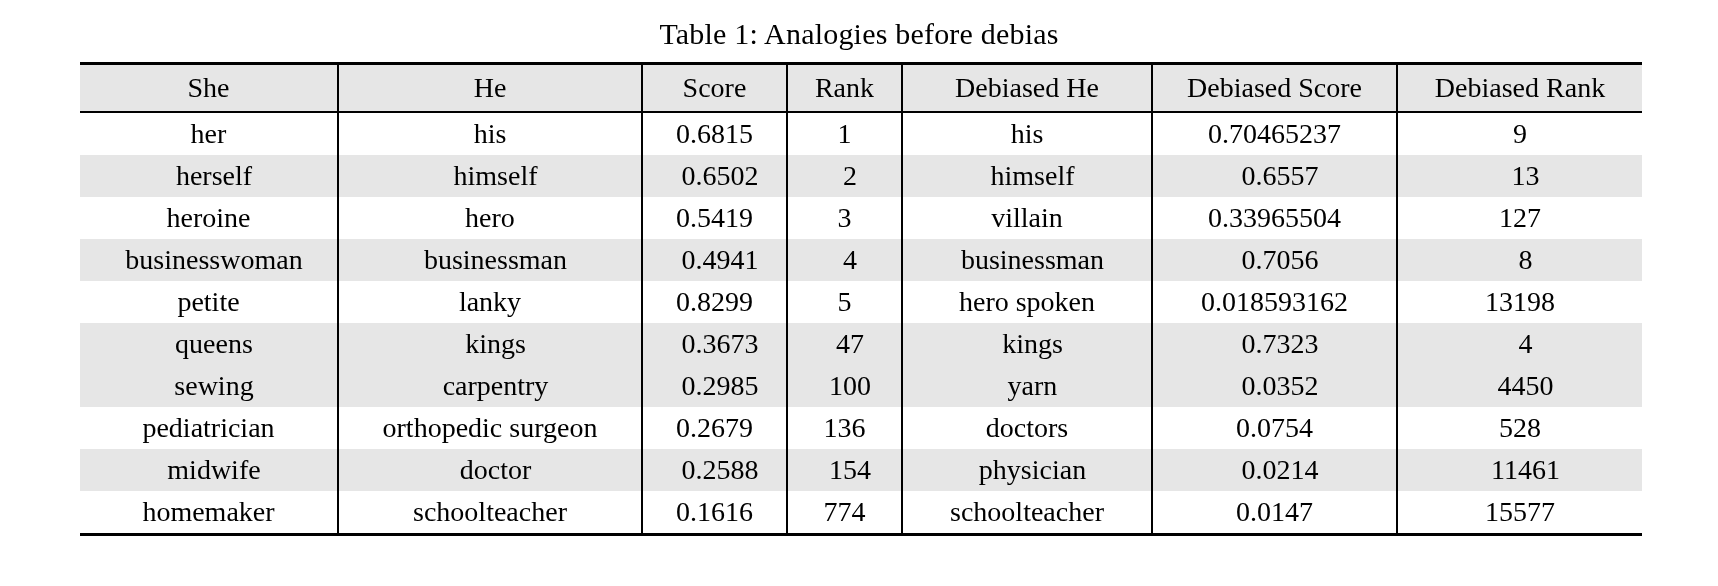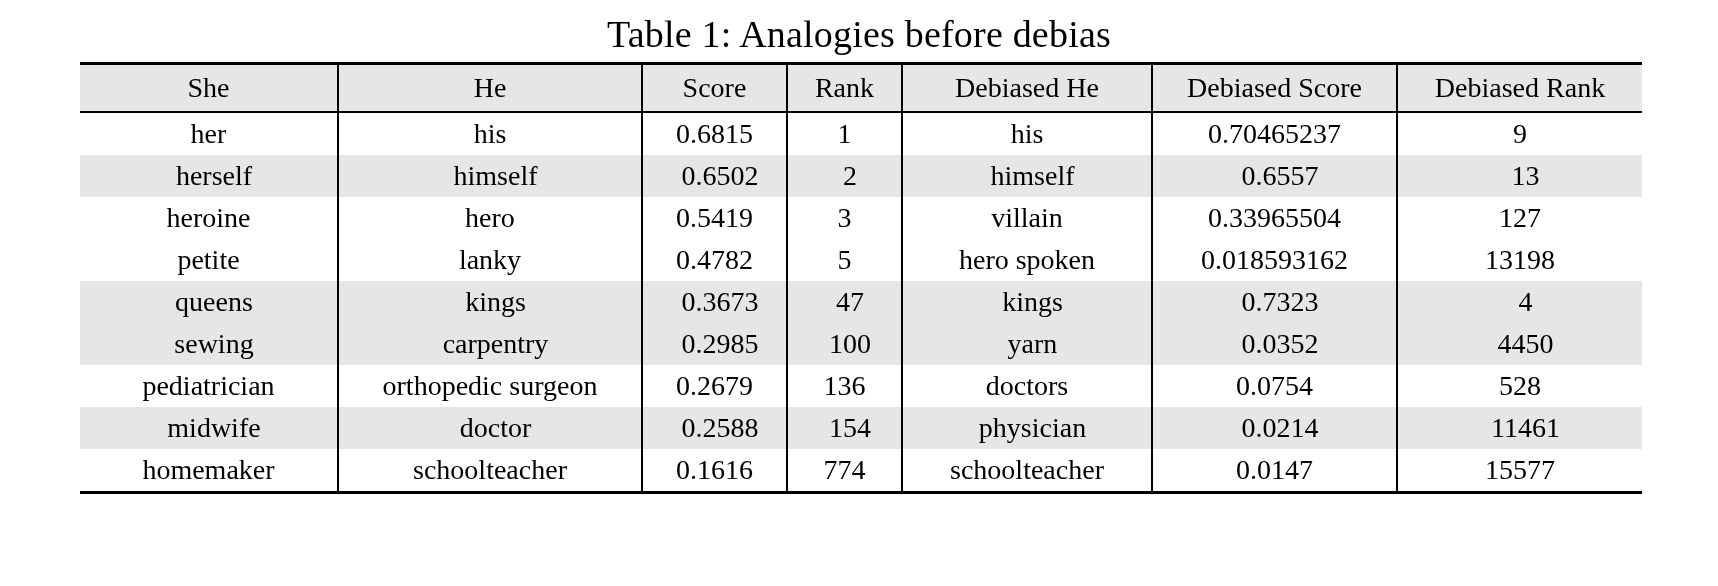--- a/index.html
+++ b/index.html
@@ -16,21 +16,21 @@
   }
   .page {
     width: 1718px;
     height: 586px;
     position: relative;
     box-sizing: border-box;
     padding: 10px 80px 0 80px;
   }
   .table-caption {
     text-align: center;
-    font-size: 38px;
+    font-size: 30px;
     line-height: 40px;
     margin: 4px 0 8px 0;
     letter-spacing: 0.2px;
   }
   table.analogy-table {
     border-collapse: collapse;
     width: 1562px;
     margin: 0 auto;
     table-layout: fixed;
   }
@@ -121,24 +121,33 @@
       </tr>
       <tr class="odd-row">
         <td>heroine</td>
         <td>hero</td>
         <td>0.5419</td>
         <td>3</td>
         <td>villain</td>
         <td>0.33965504</td>
         <td>127</td>
       </tr>
+      <tr class="even-row">
+        <td>businesswoman</td>
+        <td>businessman</td>
+        <td>0.4941</td>
+        <td>4</td>
+        <td>businessman</td>
+        <td>0.7056</td>
+        <td>8</td>
+      </tr>
       <tr class="odd-row">
         <td>petite</td>
         <td>lanky</td>
-        <td>0.4782</td>
+        <td>0.8299</td>
         <td>5</td>
         <td>hero spoken</td>
         <td>0.018593162</td>
         <td>13198</td>
       </tr>
       <tr class="even-row">
         <td>queens</td>
         <td>kings</td>
         <td>0.3673</td>
         <td>47</td>

